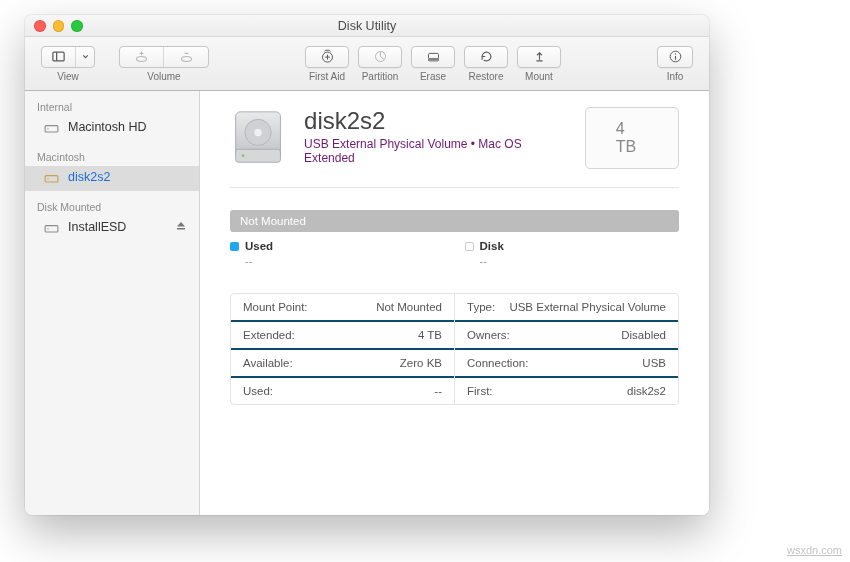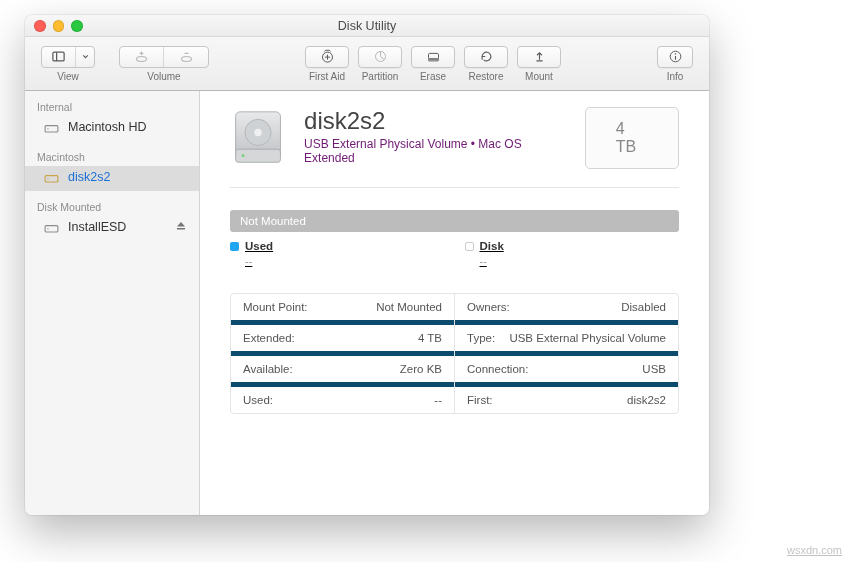--- a/index.html
+++ b/index.html
@@ -27,30 +27,30 @@
     .side-item.sel { background:#dcdcdc; color:#1a6fd5; }
     .disk-ico { width:17px; height:17px; color:#8d8d8d; }
     .eject-ico { margin-left:auto; width:12px; height:12px; color:#757575; }
     .content { flex:1; background:#fff; padding:16px 30px 18px; display:flex; flex-direction:column; }
     .hdr { display:flex; align-items:flex-start; gap:18px; padding-bottom:18px; border-bottom:1px solid #e5e5e5; }
     .hdr .big-ico { width:58px; height:62px; }
     .hdr h1 { font-size:24px; font-weight:500; color:#444; }
     .hdr .sub { font-size:12px; color:#701a75; margin-top:2px; }
     .cap-badge { margin-left:auto; border:1px solid #d4d4d4; border-radius:5px; padding:12px 30px; color:#888; font-size:16px; background:#fbfbfb; }
     .status-bar { margin-top:22px; background:#bcbcbc; color:#fff; font-size:11.5px; font-weight:500; padding:5px 10px; border-radius:3px; }
-    .usage { display:flex; padding:8px 0 4px; gap:20px;text-decoration:underline; }
+    .usage { display:flex; padding:8px 0 4px; gap:20px; }
     .u-col { flex:1; }
     .u-row { display:flex; align-items:center; gap:6px; font-size:11.5px; font-weight:600; color:#333; }
     .dot { width:9px; height:9px; border-radius:2px; }
     .dot.blue { background:#1ea7f0; } .dot.white { background:#fff; border:1px solid #ccc; }
     .u-val { font-size:11px; color:#999; margin-left:15px; margin-top:3px; }
     .details { margin-top:22px; display:flex; border:1px solid #e4e4e4; border-radius:4px; overflow:hidden; }
     .d-col { flex:1; }
     .d-col:first-child { border-right:1px solid #e4e4e4; }
-    .d-row { display:flex; justify-content:space-between; padding:7px 12px; font-size:11.5px; border-bottom:5px solid #0c4a6e; }
+    .d-row { display:flex; justify-content:space-between; padding:7px 12px; font-size:11.5px; border-bottom:2px solid #0c4a6e; }
     .d-row:last-child { border-bottom:none; }
     .d-row .k { color:#555; } .d-row .v { color:#555; }
     .watermark { position:absolute; right:8px; bottom:6px; font-size:11px; color:#c4c4c4;text-decoration:underline; }
     .spacer { flex:1; }
   </style>
 </head>
 <body>
 
 <div class="window">
   <div class="titlebar">
@@ -250,28 +250,28 @@
               <span class="k">Available:</span>
               <span class="v">Zero KB</span>
             </div>
           <div class="d-row">
               <span class="k">Used:</span>
               <span class="v">--</span>
             </div>
         </div>
         <div class="d-col">
           <div class="d-row">
+              <span class="k">Type:</span>
+              <span class="v">USB External Physical Volume</span>
+            </div>
+          <div class="d-row">
               <span class="k">Owners:</span>
               <span class="v">Disabled</span>
             </div>
           <div class="d-row">
-              <span class="k">Type:</span>
-              <span class="v">USB External Physical Volume</span>
-            </div>
-          <div class="d-row">
               <span class="k">Connection:</span>
               <span class="v">USB</span>
             </div>
           <div class="d-row">
               <span class="k">First:</span>
               <span class="v">disk2s2</span>
             </div>
         </div>
       </div>
     </div>

